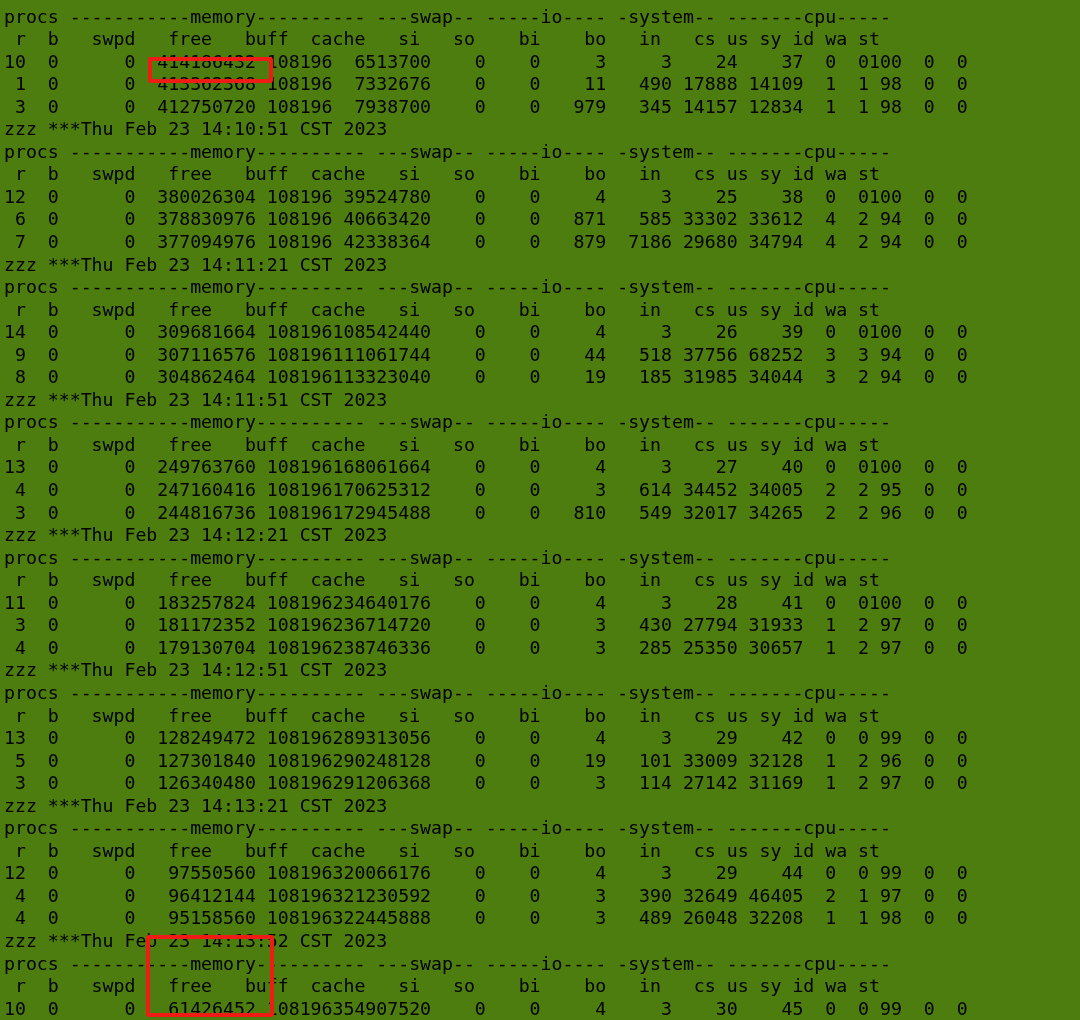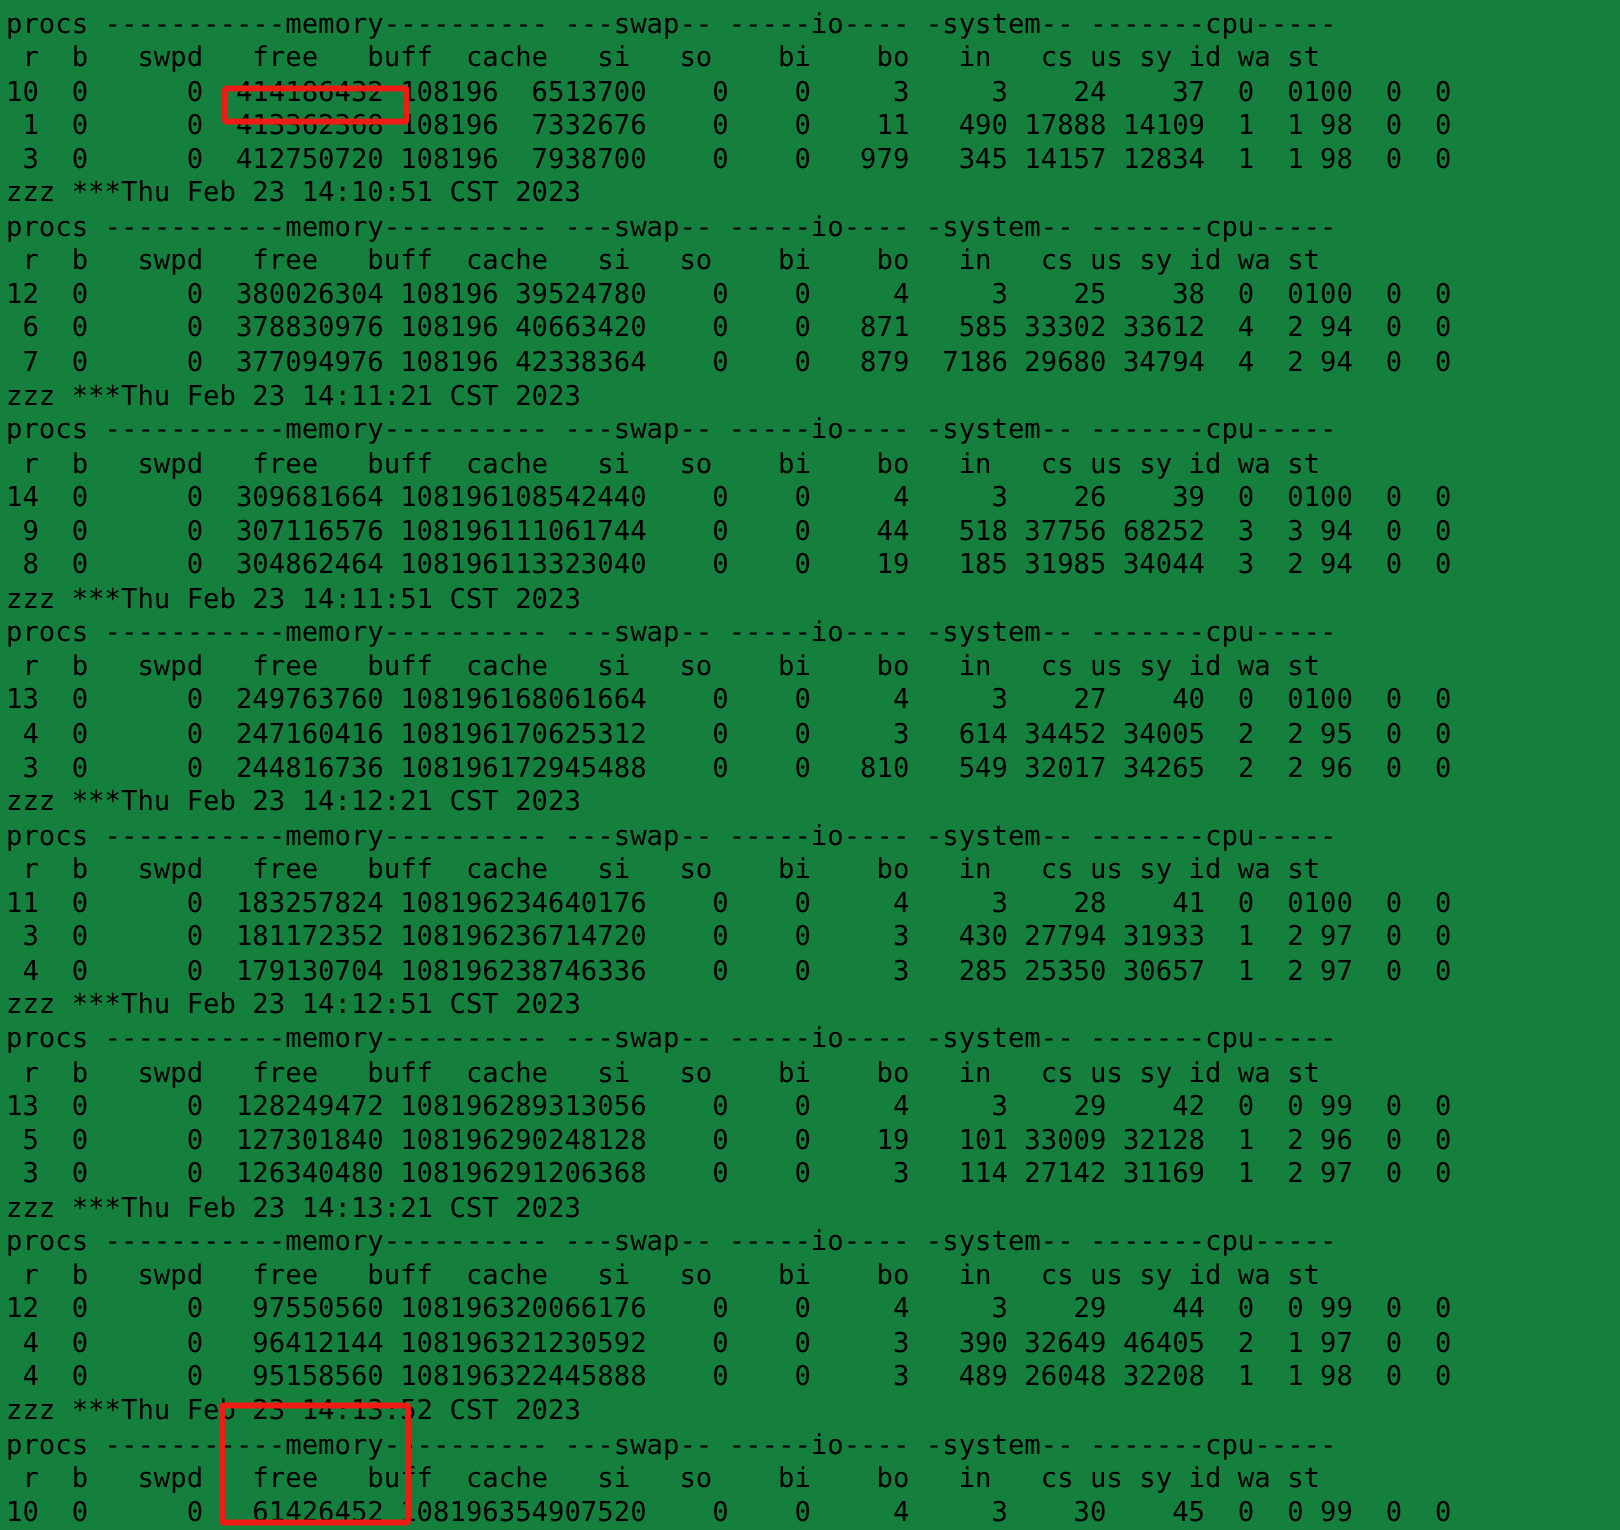--- a/index.html
+++ b/index.html
@@ -11,21 +11,21 @@
     width: 1080px;
     height: 1020px;
     overflow: hidden;
     font-family: "DejaVu Sans Mono", "Liberation Mono", monospace;
   }
 
   #terminal {
     position: relative;
     width: 1080px;
     height: 1020px;
-    background: #15803d;
+    background: #4d7c0f;
     color: #000000;
     font-family: "DejaVu Sans Mono", "Liberation Mono", monospace;
     font-size: 18.2px;
     line-height: 22.55px;
     letter-spacing: 0px;
     white-space: pre;
     overflow: hidden;
     padding: 0;
     box-sizing: border-box;
   }

